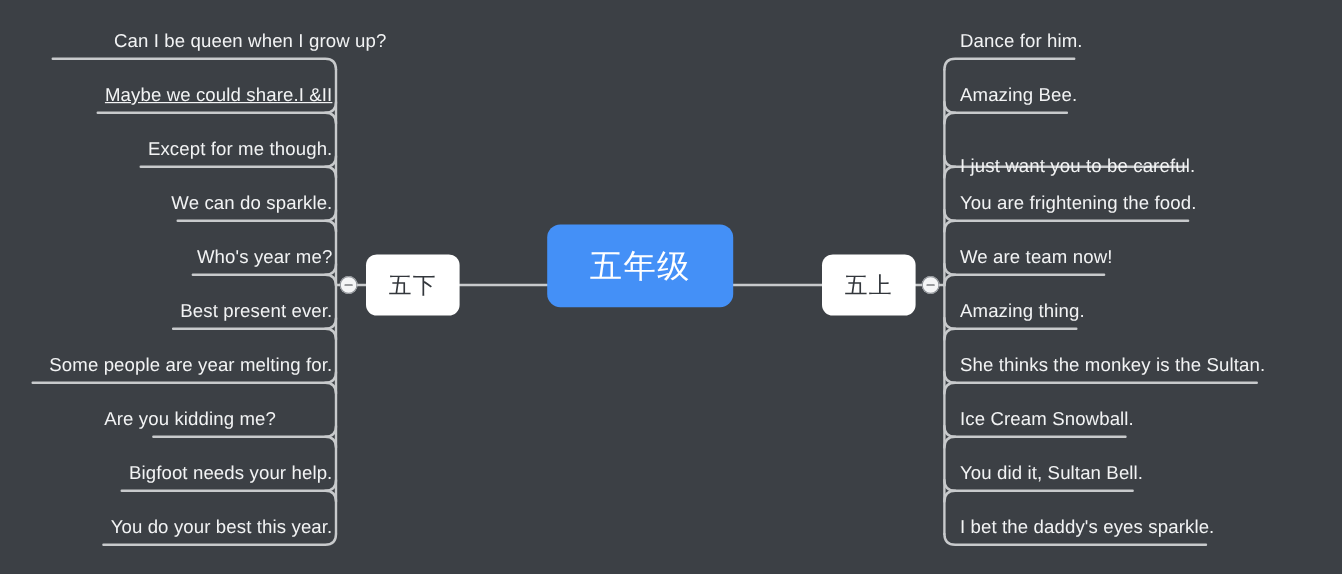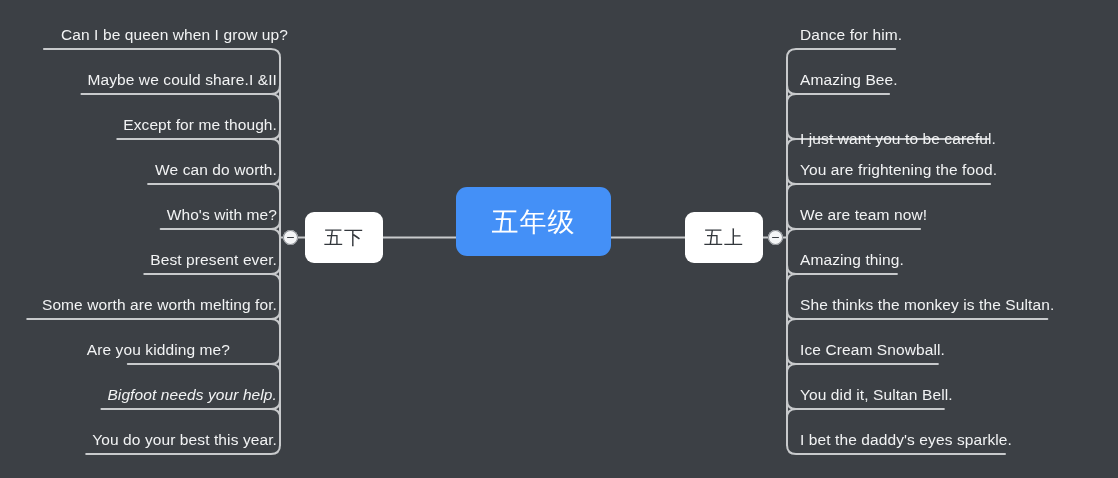--- a/index.html
+++ b/index.html
@@ -161,29 +161,29 @@
 
   <div class="toggle" id="toggle-left">
     <span class="bar"></span>
   </div>
 
   <div class="toggle" id="toggle-right">
     <span class="bar"></span>
   </div>
 
   <div id="leaves">
-      <div class="leaf left" style="top: 27px; right: 830px;">Can I be queen when I grow up?</div>
-      <div class="leaf left" style="top: 72px; right: 841px;">Maybe we could share.I &amp;II</div>
+      <div class="leaf left" style="top: 27px; right: 796px;">Can I be queen when I grow up?</div>
+      <div class="leaf left" style="top: 72px; right: 841px; text-decoration: underline;">Maybe we could share.I &amp;II</div>
       <div class="leaf left" style="top: 117px; right: 841px;">Except for me though.</div>
-      <div class="leaf left" style="top: 162px; right: 841px;">We can do worth.</div>
-      <div class="leaf left" style="top: 207px; right: 841px;">Who's with me?</div>
+      <div class="leaf left" style="top: 162px; right: 841px;">We can do sparkle.</div>
+      <div class="leaf left" style="top: 207px; right: 841px;">Who's year me?</div>
       <div class="leaf left" style="top: 252px; right: 841px;">Best present ever.</div>
-      <div class="leaf left" style="top: 297px; right: 841px;">Some worth are worth melting for.</div>
+      <div class="leaf left" style="top: 297px; right: 841px;">Some people are year melting for.</div>
       <div class="leaf left" style="top: 342px; right: 888px;">Are you kidding me?</div>
-      <div class="leaf left" style="top: 387px; right: 841px; font-style: italic;">Bigfoot needs your help.</div>
+      <div class="leaf left" style="top: 387px; right: 841px;">Bigfoot needs your help.</div>
       <div class="leaf left" style="top: 432px; right: 841px;">You do your best this year.</div>
       <div class="leaf right" style="top: 27px; left: 800px;">Dance for him.</div>
       <div class="leaf right" style="top: 72px; left: 800px;">Amazing Bee.</div>
       <div class="leaf right" style="top: 117px; left: 800px; margin-top: 14px;">I just want you to be careful.</div>
       <div class="leaf right" style="top: 162px; left: 800px;">You are frightening the food.</div>
       <div class="leaf right" style="top: 207px; left: 800px;">We are team now!</div>
       <div class="leaf right" style="top: 252px; left: 800px;">Amazing thing.</div>
       <div class="leaf right" style="top: 297px; left: 800px;">She thinks the monkey is the Sultan.</div>
       <div class="leaf right" style="top: 342px; left: 800px;">Ice Cream Snowball.</div>
       <div class="leaf right" style="top: 387px; left: 800px;">You did it, Sultan Bell.</div>

